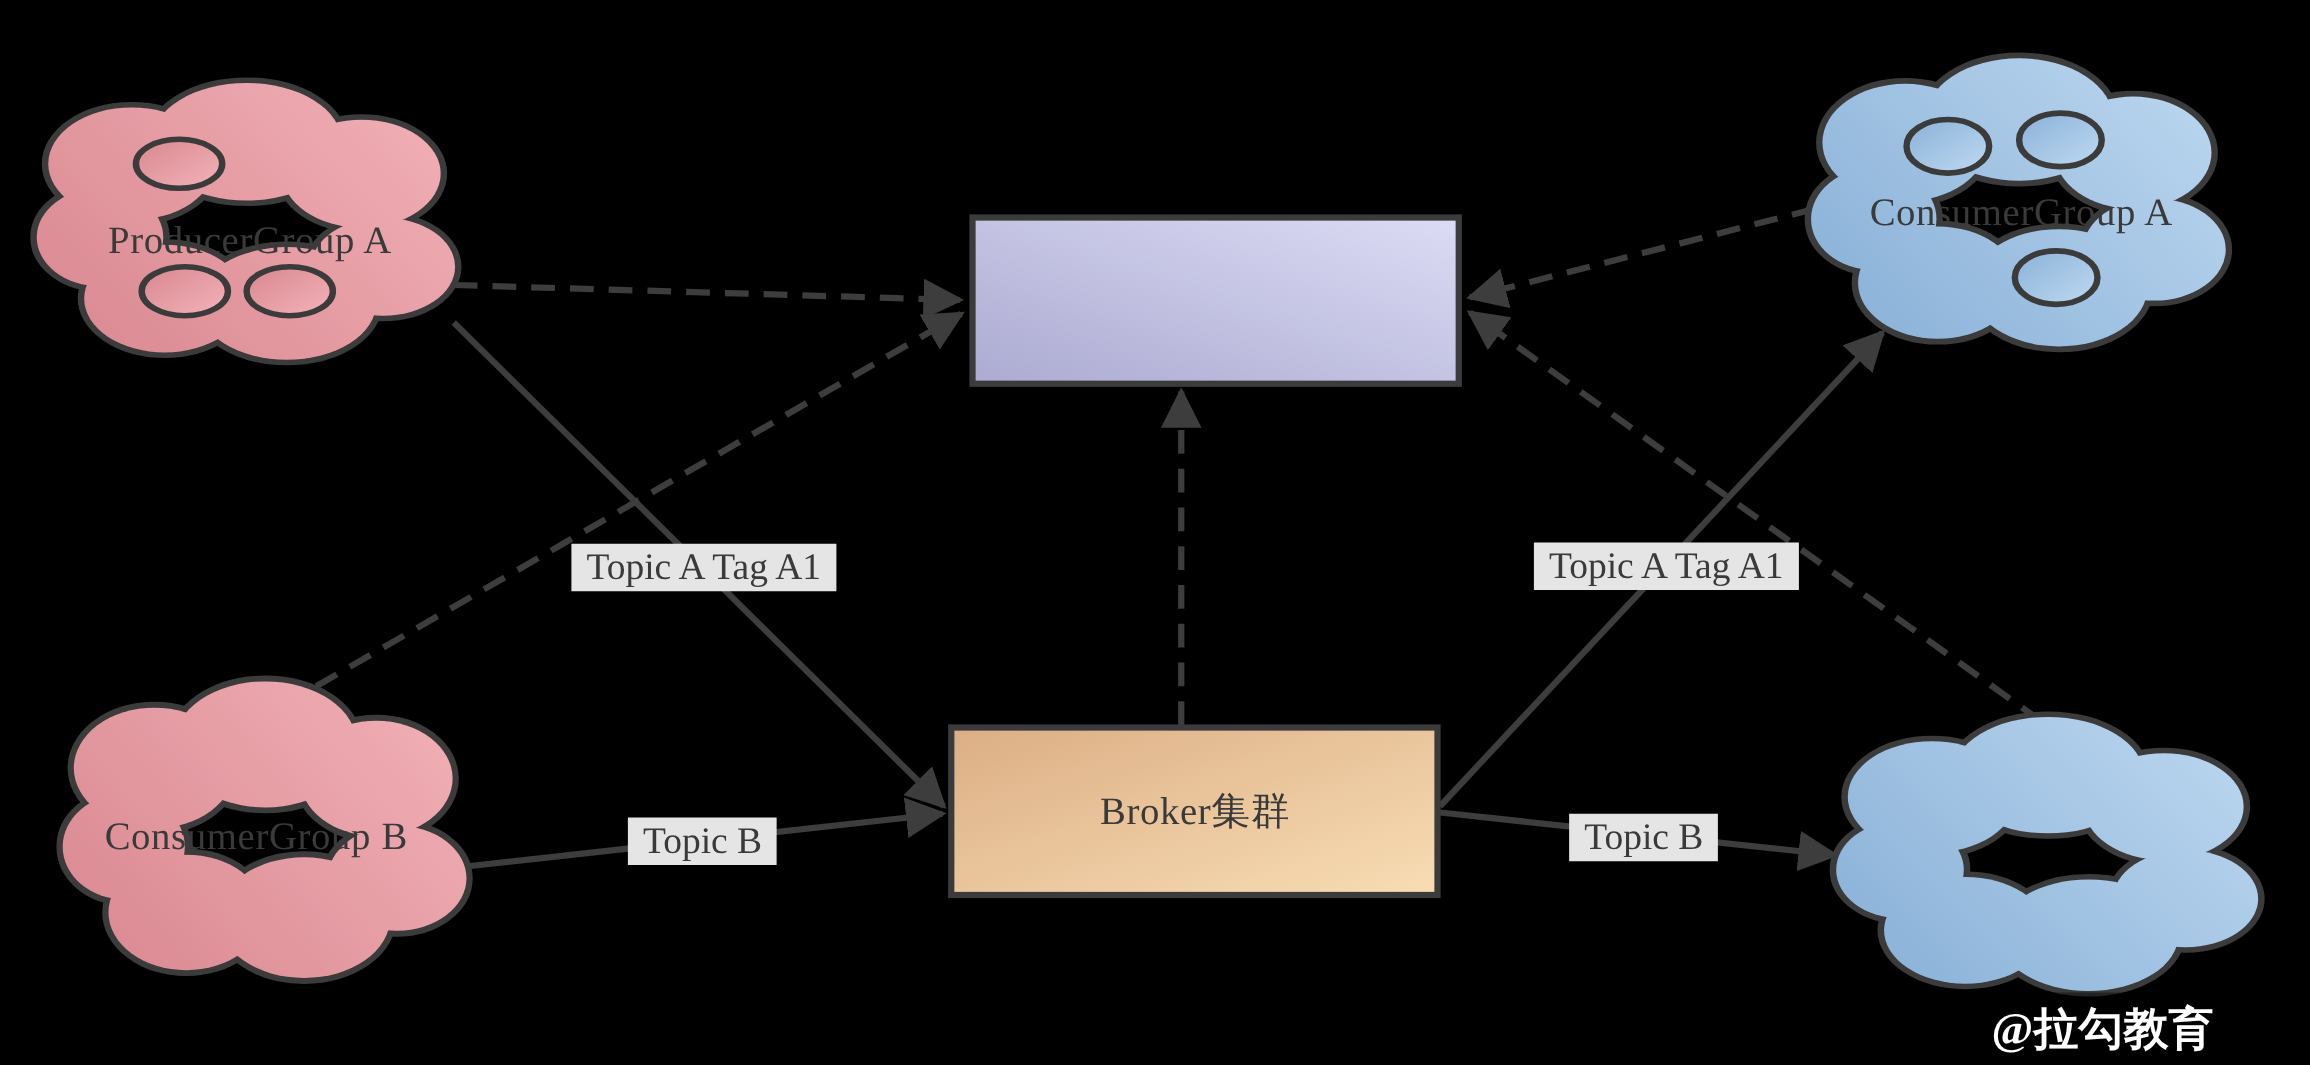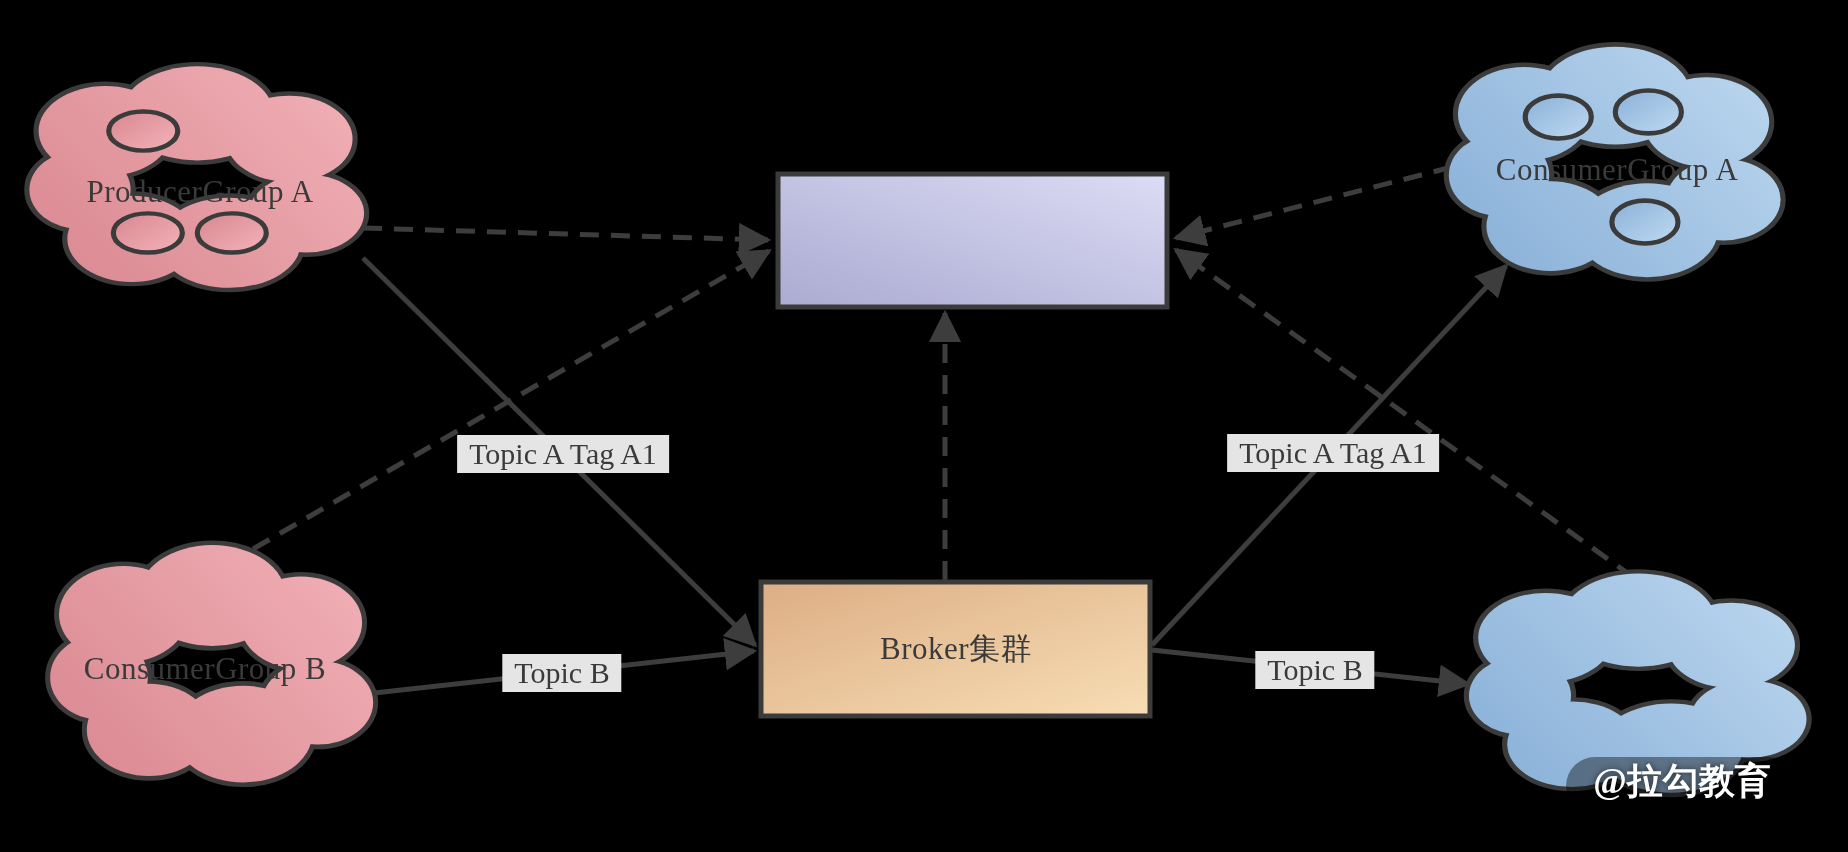--- a/index.html
+++ b/index.html
@@ -26,26 +26,27 @@
     background: #e5e5e5;
     color: #3a3a3a;
     font-size: 30px;
     line-height: 38px;
     padding: 0 12px;
     white-space: nowrap;
   }
   .watermark {
     position: absolute;
     left: 1566px;
-    top: 757px;
+    top: 794px;
     width: 232px;
     height: 58px;
     background: rgba(0,0,0,0.40);
     border-radius: 29px;
     display: flex;
+    align-items: center;
     justify-content: center;
     color: #ffffff;
     font-size: 36px;
     font-weight: bold;
     white-space: nowrap;
     text-shadow: 0 0 6px rgba(0,0,0,0.65);
   }
 </style>
 </head>
 <body>

